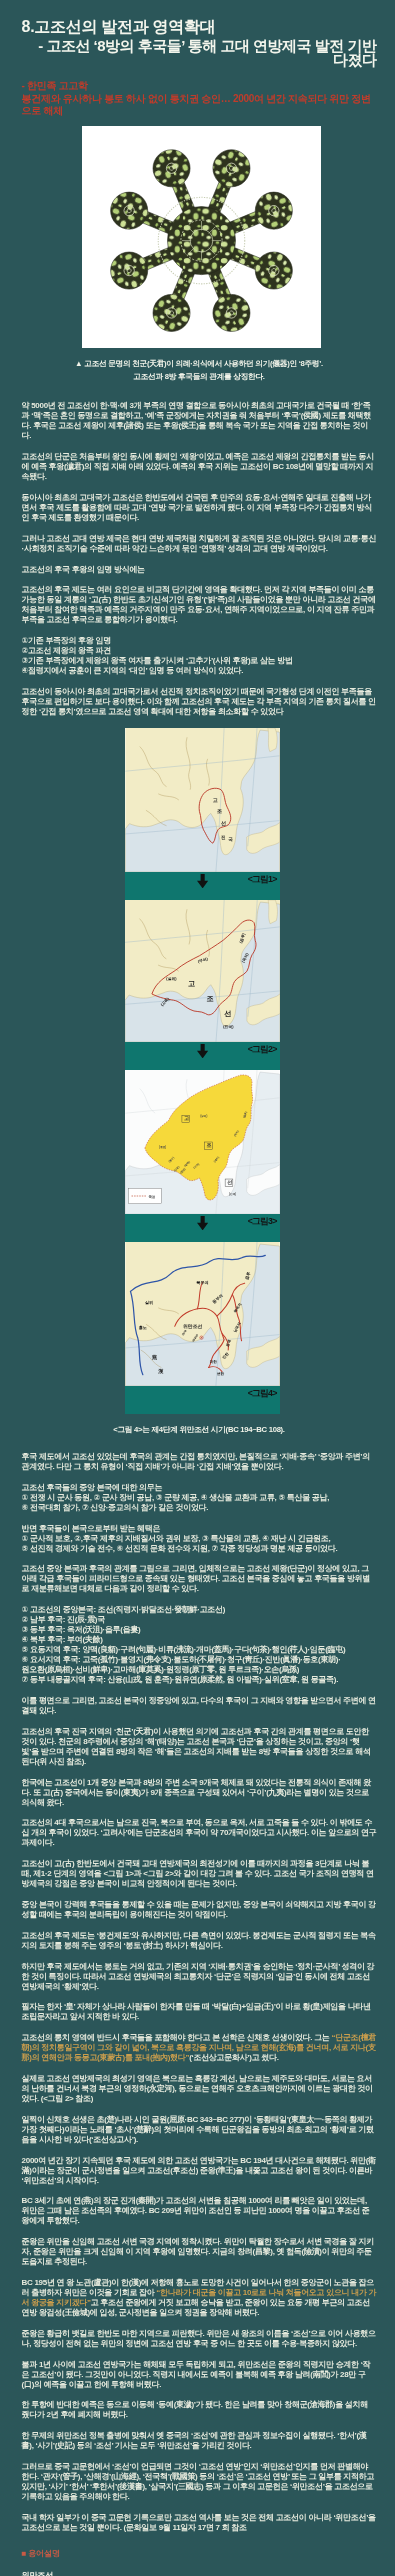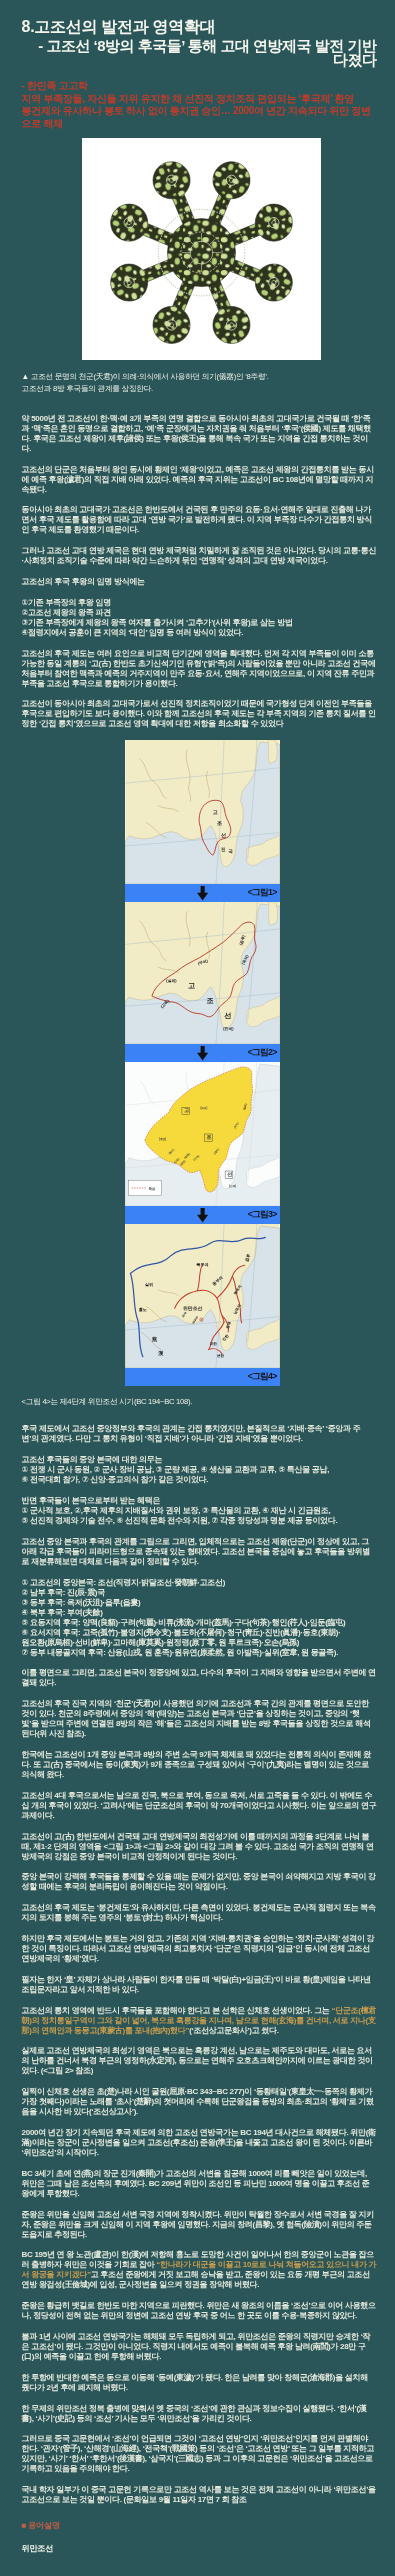--- a/index.html
+++ b/index.html
@@ -7,46 +7,45 @@
     width:396px;height:3021px;overflow:hidden;
     background:#2b5659;
     font-family:"Liberation Sans","DejaVu Sans",sans-serif;
     color:#e7eadd;
   }
   .page{padding:20.6px 19.6px 0 21.6px;}
   .title{font-size:16px;line-height:12.4px;font-weight:bold;color:#f3f5ec;letter-spacing:-0.3px;margin:0;}
   .subtitle{font-size:15px;line-height:13.4px;font-weight:bold;color:#f3f5ec;letter-spacing:-0.5px;text-align:right;margin-top:6.2px;}
   .kicker{margin-top:14.4px;color:#bf3c2b;font-weight:bold;font-size:10px;line-height:12.4px;letter-spacing:-0.3px;}
   .artifact-wrap{margin:8.2px 0 0 60px;width:239px;height:222px;background:#ffffff;}
-  .caption{margin-top:10.3px;font-weight:normal;font-size:7.7px;line-height:12.4px;color:#f1f3e9;letter-spacing:-0.3px;}
+  .caption{margin-top:10.3px;text-align:center;font-weight:bold;font-size:7.7px;line-height:12.4px;color:#f1f3e9;letter-spacing:-0.3px;}
   .article{margin-top:18.5px;font-size:8px;font-weight:bold;line-height:10px;letter-spacing:-0.3px;color:#e6eadd;}
   .article.second{margin-top:15.5px;}
   .para{margin:0 0 10.8px 0;white-space:pre-line;}
   .quote{color:#cb9e4d;}
   .maps-wrap{margin:9.3px 0 0 103px;width:155px;background:#ffffff;font-size:0;}
   .map{display:block;}
-  .figband{position:relative;height:18px;background:#3b82f6;}
+  .figband{position:relative;height:28px;background:#0f766e;}
   .figband .arrow{position:absolute;left:72px;top:2.1px;}
   .figband .figlabel{position:absolute;right:3.1px;top:2.6px;font-size:8.8px;font-weight:bold;color:#141414;letter-spacing:-0.8px;font-family:"Liberation Sans","DejaVu Sans",sans-serif;}
   .glossary{margin-top:16px;font-size:8px;font-weight:bold;letter-spacing:-0.3px;line-height:10px;}
   .gloss-head{color:#c75a45;font-size:8.2px;margin-top:4.1px;}
   .gloss-term{color:#f1f3e9;font-size:8.2px;margin-top:12.4px;}
   svg text{font-family:"Liberation Sans","DejaVu Sans",sans-serif;}
 </style>
 </head>
 <body>
 
 <div class="page">
 
   <h1 class="title">8.고조선의 발전과 영역확대</h1>
   <div class="subtitle">- 고조선 ‘8방의 후국들’ 통해 고대 연방제국 발전 기반 다졌다</div>
 
   <div class="kicker">
     <div>- 한민족 고고학</div>
-    <div>지역 부족장들, 자신들 지위 유지한 채 선진적 정치조직 편입되는 ‘후국제’ 환영</div>
     <div>봉건제와 유사하나 봉토 하사 없이 통치권 승인… 2000여 년간 지속되다 위만 정변으로 해체</div>
   </div>
 
   <div class="artifact-wrap">
     <svg class="map" width="239" height="222" viewBox="0 0 464 430">
       <defs>
         <pattern id="bronzepat" width="36" height="32" patternUnits="userSpaceOnUse">
           <rect width="36" height="32" fill="#2e331e"></rect>
           <ellipse cx="8" cy="7" rx="6.5" ry="5" fill="#cde196"></ellipse>
           <ellipse cx="25" cy="17" rx="5" ry="6.5" fill="#b4d077"></ellipse>
@@ -131,25 +130,25 @@
     <div>▲  고조선 문명의 천군(天君)이 의례·의식에서 사용하던 의기(儀器)인 ‘8주령’.</div>
     <div>고조선과 8방 후국들의 관계를 상징한다.</div>
   </div>
 
   <section class="article" id="article-top">
       <p class="para"><span>약 5000년 전 고조선이 한·맥·예 3개 부족의 연맹 결합으로 동아시아 최초의 고대국가로 건국될 때 ‘한’족과 ‘맥’족은 혼인 동맹으로 결합하고, ‘예’족 군장에게는 자치권을 줘 처음부터 ‘후국’(侯國) 제도를 채택했다. 후국은 고조선 제왕이 제후(諸侯) 또는 후왕(侯王)을 통해 복속 국가 또는 지역을 간접 통치하는 것이다.</span></p>
       <p class="para"><span>고조선의 단군은 처음부터 왕인 동시에 황제인 ‘제왕’이었고, 예족은 고조선 제왕의 간접통치를 받는 동시에 예족 후왕(濊君)의 직접 지배 아래 있었다. 예족의 후국 지위는 고조선이 BC 108년에 멸망할 때까지 지속됐다.</span></p>
       <p class="para"><span>동아시아 최초의 고대국가 고조선은 한반도에서 건국된 후 만주의 요동·요서·연해주 일대로 진출해 나가면서 후국 제도를 활용함에 따라 고대 ‘연방 국가’로 발전하게 됐다. 이 지역 부족장 다수가 간접통치 방식인 후국 제도를 환영했기 때문이다.</span></p>
       <p class="para"><span>그러나 고조선 고대 연방 제국은 현대 연방 제국처럼 치밀하게 잘 조직된 것은 아니었다. 당시의 교통·통신·사회정치 조직기술 수준에 따라 약간 느슨하게 묶인 ‘연맹적’ 성격의 고대 연방 제국이었다.</span></p>
       <p class="para"><span>고조선의 후국 후왕의 임명 방식에는</span></p>
+      <p class="para"><span>고조선의 후국 제도는 여러 요인으로 비교적 단기간에 영역을 확대했다. 먼저 각 지역 부족들이 이미 소통 가능한 동일 계통의 ‘고(古) 한반도 초기신석기인 유형’(‘밝’족)의 사람들이었을 뿐만 아니라 고조선 건국에 처음부터 참여한 맥족과 예족의 거주지역이 만주 요동·요서, 연해주 지역이었으므로, 이 지역 잔류 주민과 부족을 고조선 후국으로 통합하기가 용이했다.</span></p>
       <p class="para"><span>①기존 부족장의 후왕 임명
 ②고조선 제왕의 왕족 파견
 ③기존 부족장에게 제왕의 왕족 여자를 출가시켜 ‘고추가’(사위 후왕)로 삼는 방법
 ④점령지에서 공훈이 큰 지역의 ‘대인’ 임명 등 여러 방식이 있었다.</span></p>
-      <p class="para"><span>고조선의 후국 제도는 여러 요인으로 비교적 단기간에 영역을 확대했다. 먼저 각 지역 부족들이 이미 소통 가능한 동일 계통의 ‘고(古) 한반도 초기신석기인 유형’(‘밝’족)의 사람들이었을 뿐만 아니라 고조선 건국에 처음부터 참여한 맥족과 예족의 거주지역이 만주 요동·요서, 연해주 지역이었으므로, 이 지역 잔류 주민과 부족을 고조선 후국으로 통합하기가 용이했다.</span></p>
       <p class="para"><span>고조선이 동아시아 최초의 고대국가로서 선진적 정치조직이었기 때문에 국가형성 단계 이전인 부족들을 후국으로 편입하기도 보다 용이했다. 이와 함께 고조선의 후국 제도는 각 부족 지역의 기존 통치 질서를 인정한 ‘간접 통치’였으므로 고조선 영역 확대에 대한 저항을 최소화할 수 있었다</span></p>
     </section>
 
   <div class="maps-wrap">
 
     <svg class="map" width="155" height="144" viewBox="0 0 300 280">
       <rect width="300" height="280" fill="#f2ecc6"></rect>
       <path d="M300,8 L262,4 C252,26 258,48 250,66 C242,84 230,92 226,104 L224,118 C232,136 230,156 224,172 L218,188 C214,202 216,220 210,232 C204,244 196,250 190,244 C184,236 186,222 182,210 C176,198 178,186 172,176 L166,166 C158,172 154,184 144,190 C132,196 118,194 108,186 C100,178 86,176 74,182 L52,190 C38,194 22,192 8,186 L0,196 L0,280 L300,280 Z" fill="#d8e3e9" stroke="#b9ac80" stroke-width="0.8"></path>
       <path d="M236,212 C250,202 262,208 272,198 C282,190 292,192 300,184 L300,222 C288,230 274,228 262,238 C252,246 240,246 236,236 Z" fill="#f2ecc6" stroke="#b9ac80" stroke-width="0.7"></path>
       <path d="M277,0 C281,16 275,32 281,46 L293,40 C297,24 295,10 291,0 Z" fill="#f2ecc6" stroke="#b9ac80" stroke-width="0.7"></path>
@@ -313,21 +312,21 @@
     <div class="figband">
       <span class="figlabel">&lt;그림4&gt;</span>
     </div>
   </div>
 
   <div class="caption">
     <div>&lt;그림 4&gt;는 제4단계 위만조선 시기(BC 194~BC 108).</div>
   </div>
 
   <section class="article second" id="article-bottom">
-      <p class="para"><span>후국 제도에서 고조선 중앙정부와 후국의 관계는 간접 통치였지만, 본질적으로 ‘지배·종속’ ‘중앙과 주변’의 관계였다. 다만 그 통치 유형이 ‘직접 지배’가 아니라 ‘간접 지배’였을 뿐이었다.</span></p>
+      <p class="para"><span>후국 제도에서 고조선 있었는데 후국의 관계는 간접 통치였지만, 본질적으로 ‘지배·종속’ ‘중앙과 주변’의 관계였다. 다만 그 통치 유형이 ‘직접 지배’가 아니라 ‘간접 지배’였을 뿐이었다.</span></p>
       <p class="para"><span>고조선 후국들의 중앙 본국에 대한 의무는
 ① 전쟁 시 군사 동원, ② 군사 장비 공납, ③ 군량 제공, ④ 생산물 교환과 교류, ⑤ 특산물 공납,
 ⑥ 전국대회 참가,  ⑦ 신앙·종교의식 참가 같은 것이었다.</span></p>
       <p class="para"><span>반면 후국들이 본국으로부터 받는 혜택은
 ① 군사적 보호, ②,후국 제후의 지배질서와 권위 보장,    ③ 특산물의 교환,  ④ 재난 시 긴급원조,
 ⑤ 선진적 경제와 기술 전수, ⑥ 선진적 문화 전수와 지원, ⑦ 각종 정당성과 명분 제공 등이었다.</span></p>
       <p class="para"><span>고조선 중앙 본국과 후국의 관계를 그림으로 그리면, 입체적으로는 고조선 제왕(단군)이 정상에 있고, 그 아래 각급 후국들이 피라미드형으로 종속돼 있는 형태였다. 고조선 본국을 중심에 놓고 후국들을 방위별로 재분류해보면 대체로 다음과 같이 정리할 수 있다.</span></p>
       <p class="para"><span>① 고조선의 중앙본국: 조선(직령지·밝달조선·發朝鮮·고조선)
 ② 남부 후국: 진(辰·震)국
 ③ 동부 후국: 옥저(沃沮)·읍루(읍婁)

